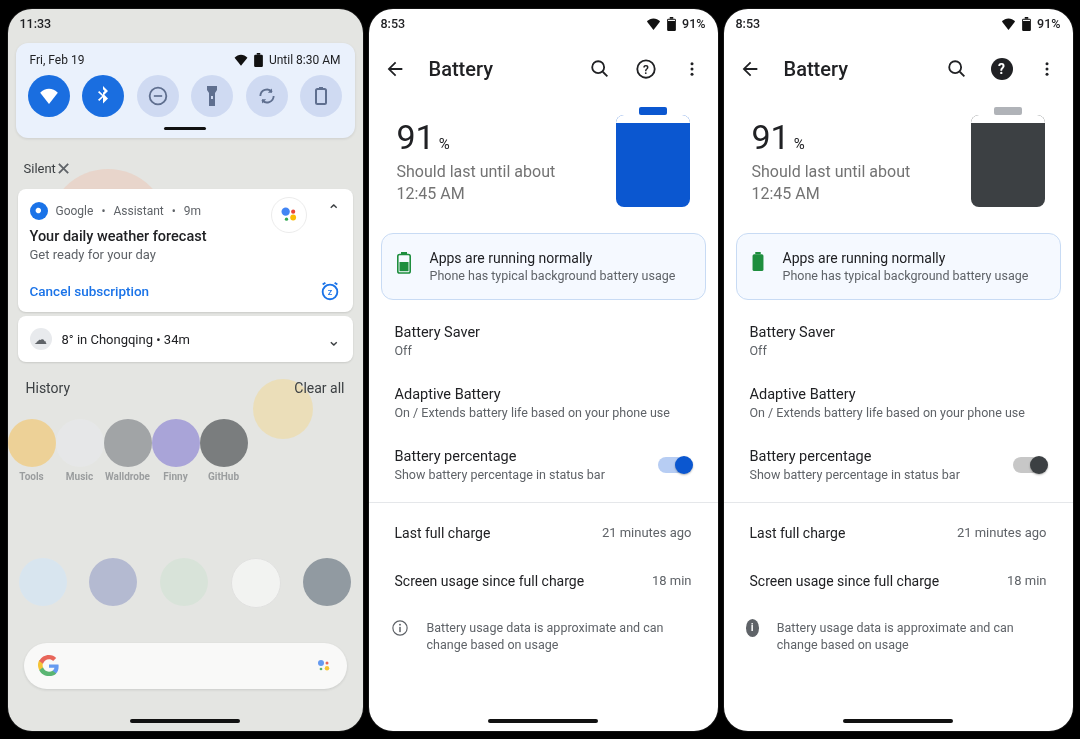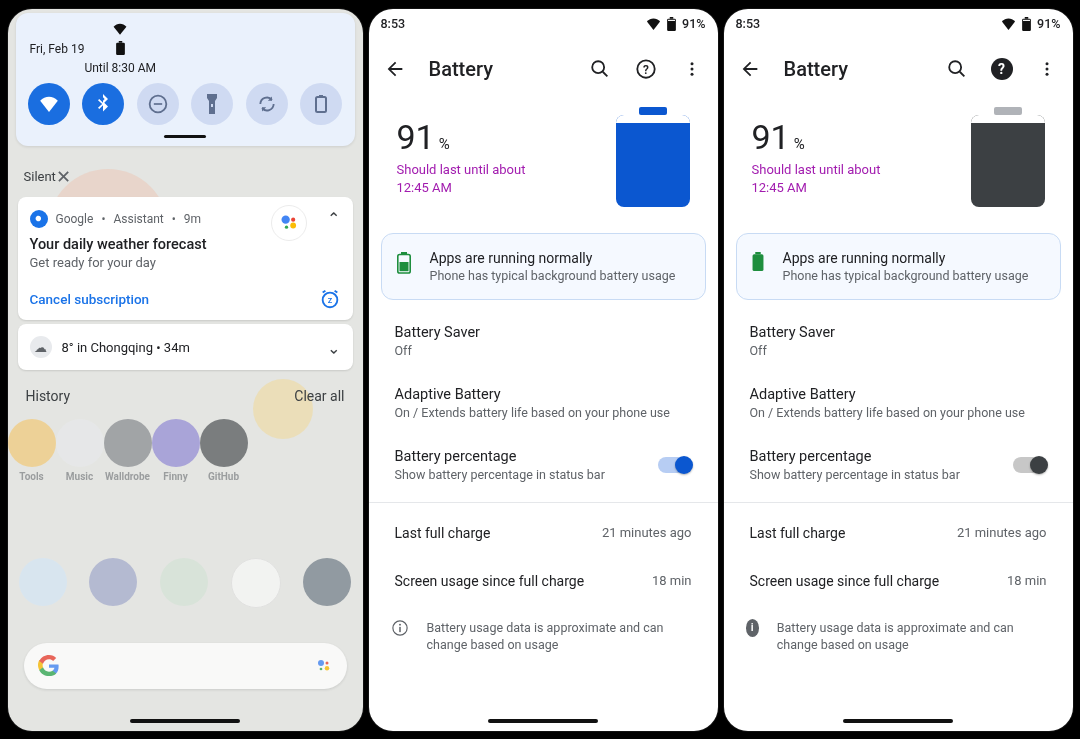--- a/index.html
+++ b/index.html
@@ -21,22 +21,22 @@
   html,body{margin:0;padding:0;background:black;font-family:Roboto,Arial,Helvetica,sans-serif;color:var(--text);}
   .stage{width:1080px;height:739px;background:black;display:flex;gap:6px;justify-content:center;align-items:center;}
   .phone{height:722px;border-radius:24px;background:#fff;position:relative;overflow:hidden;box-shadow:0 0 0 1px #111;}
   .phoneA{width:355px;background:var(--bgA);}
   .phoneB,.phoneC{width:349px;}
   
   .status{height:30px;display:flex;align-items:center;justify-content:space-between;padding:0 12px;font-size:12.5px;font-weight:500;}
   .status .right{display:flex;gap:6px;align-items:center;}
   
   .qs{margin:4px 8px 0;background:#eaf1fc;border-radius:12px;padding:10px 10px 8px;box-shadow:0 1px 3px rgba(0,0,0,.1);}
-  .qs-row1{display:flex;align-items:center;font-size:12px;color:#202124;padding:0 4px 8px;}
-  .qs-r1-right{display:flex;gap:6px;align-items:center;flex-direction:column;}
+  .qs-row1{display:flex;justify-content:space-between;align-items:center;font-size:12px;color:#202124;padding:0 4px 8px;}
+  .qs-r1-right{display:flex;gap:6px;align-items:center;}
   .tiles{display:flex;justify-content:space-between;padding:0 2px 6px;}
   .tile{width:42px;height:42px;border-radius:50%;display:flex;align-items:center;justify-content:center;}
   .tile.on{background:var(--blue);color:#fff;}
   .tile.off{background:#cfdaf2;color:#5f6f8f;}
   .handle{width:42px;height:3.5px;background:#111;border-radius:3px;margin:4px auto 0;}
   
   .silent{display:flex;justify-content:flex-start;align-items:center;padding:20px 16px 8px;font-size:13px;color:#3c4043;}
   .silent .x{font-size:18px;color:#5f6368;}
   
   .ncard{margin:2px 10px 0;background:#ffffff;border-radius:8px;box-shadow:0 1px 2px rgba(0,0,0,.12);padding:12px 12px 10px;position:relative;}
@@ -66,21 +66,21 @@
 
   
   .topbar{display:flex;align-items:center;gap:22px;padding:10px 14px;height:40px;}
   .topbar .ttl{font-size:20px;font-weight:500;flex:1;}
   .ticons{display:flex;gap:22px;align-items:center;}
   .icbtn{width:24px;height:24px;display:flex;align-items:center;justify-content:center;color:#202124;}
   .icbtn.filled{background:#202124;color:#fff;border-radius:50%;width:22px;height:22px;}
   .summary{display:flex;align-items:flex-start;justify-content:space-between;padding:18px 28px 26px;}
   .sumL .pct{font-size:34px;font-weight:400;display:flex;align-items:baseline;gap:4px;}
   .sumL .pct small{font-size:15px;}
-  .sumL .sub{font-size:13px;color:#a21caf;margin-top:4px;line-height:1.4;}
+  .sumL .sub{font-size:16px;color:#737373;margin-top:4px;line-height:1.4;}
   .bigbatt{width:74px;height:92px;position:relative;margin-top:-2px;}
   .bigbatt .cap{width:28px;height:8px;position:absolute;top:-8px;left:50%;transform:translateX(-50%);border-radius:2px;}
   .bigbatt .body{width:100%;height:100%;border-radius:8px;position:relative;overflow:hidden;}
   .bigbatt .empty{position:absolute;top:0;left:0;right:0;height:9%;}
   .infocard{margin:0 12px 10px;border:1px solid #c8dbf4;background:#f5f9ff;border-radius:12px;padding:16px 14px;display:flex;gap:18px;align-items:flex-start;}
   .infocard .icon{margin-top:2px;}
   .infocard .txt .t{font-size:14px;color:#202124;}
   .infocard .txt .s{font-size:12.5px;color:#5f6368;margin-top:2px;}
   .setrow{padding:14px 26px;}
   .setrow .t{font-size:14.5px;color:#202124;}
@@ -103,20 +103,24 @@
 </head>
 <body>
 
 <div class="stage">
 
 <div class="phone phoneA">
 
   <div class="blob" style="width:120px;height:120px;background:#f2b7a0;left:40px;top:160px;opacity:.35"></div>
   <div class="blob" style="width:60px;height:60px;background:#f4d47c;right:50px;top:370px;opacity:.4"></div>
 
+  <div class="status">
+    <span>11:33</span>
+    <span></span>
+  </div>
 
   <div class="qs">
     <div class="qs-row1">
       <span>Fri, Feb 19</span>
       <span class="qs-r1-right">
         <span>
               <svg width="14" height="12" viewBox="0 0 24 20">
                 <path fill="#111" d="M12 20L1 6C4 3 8 1 12 1s8 2 11 5z"></path>
               </svg>
             </span>

